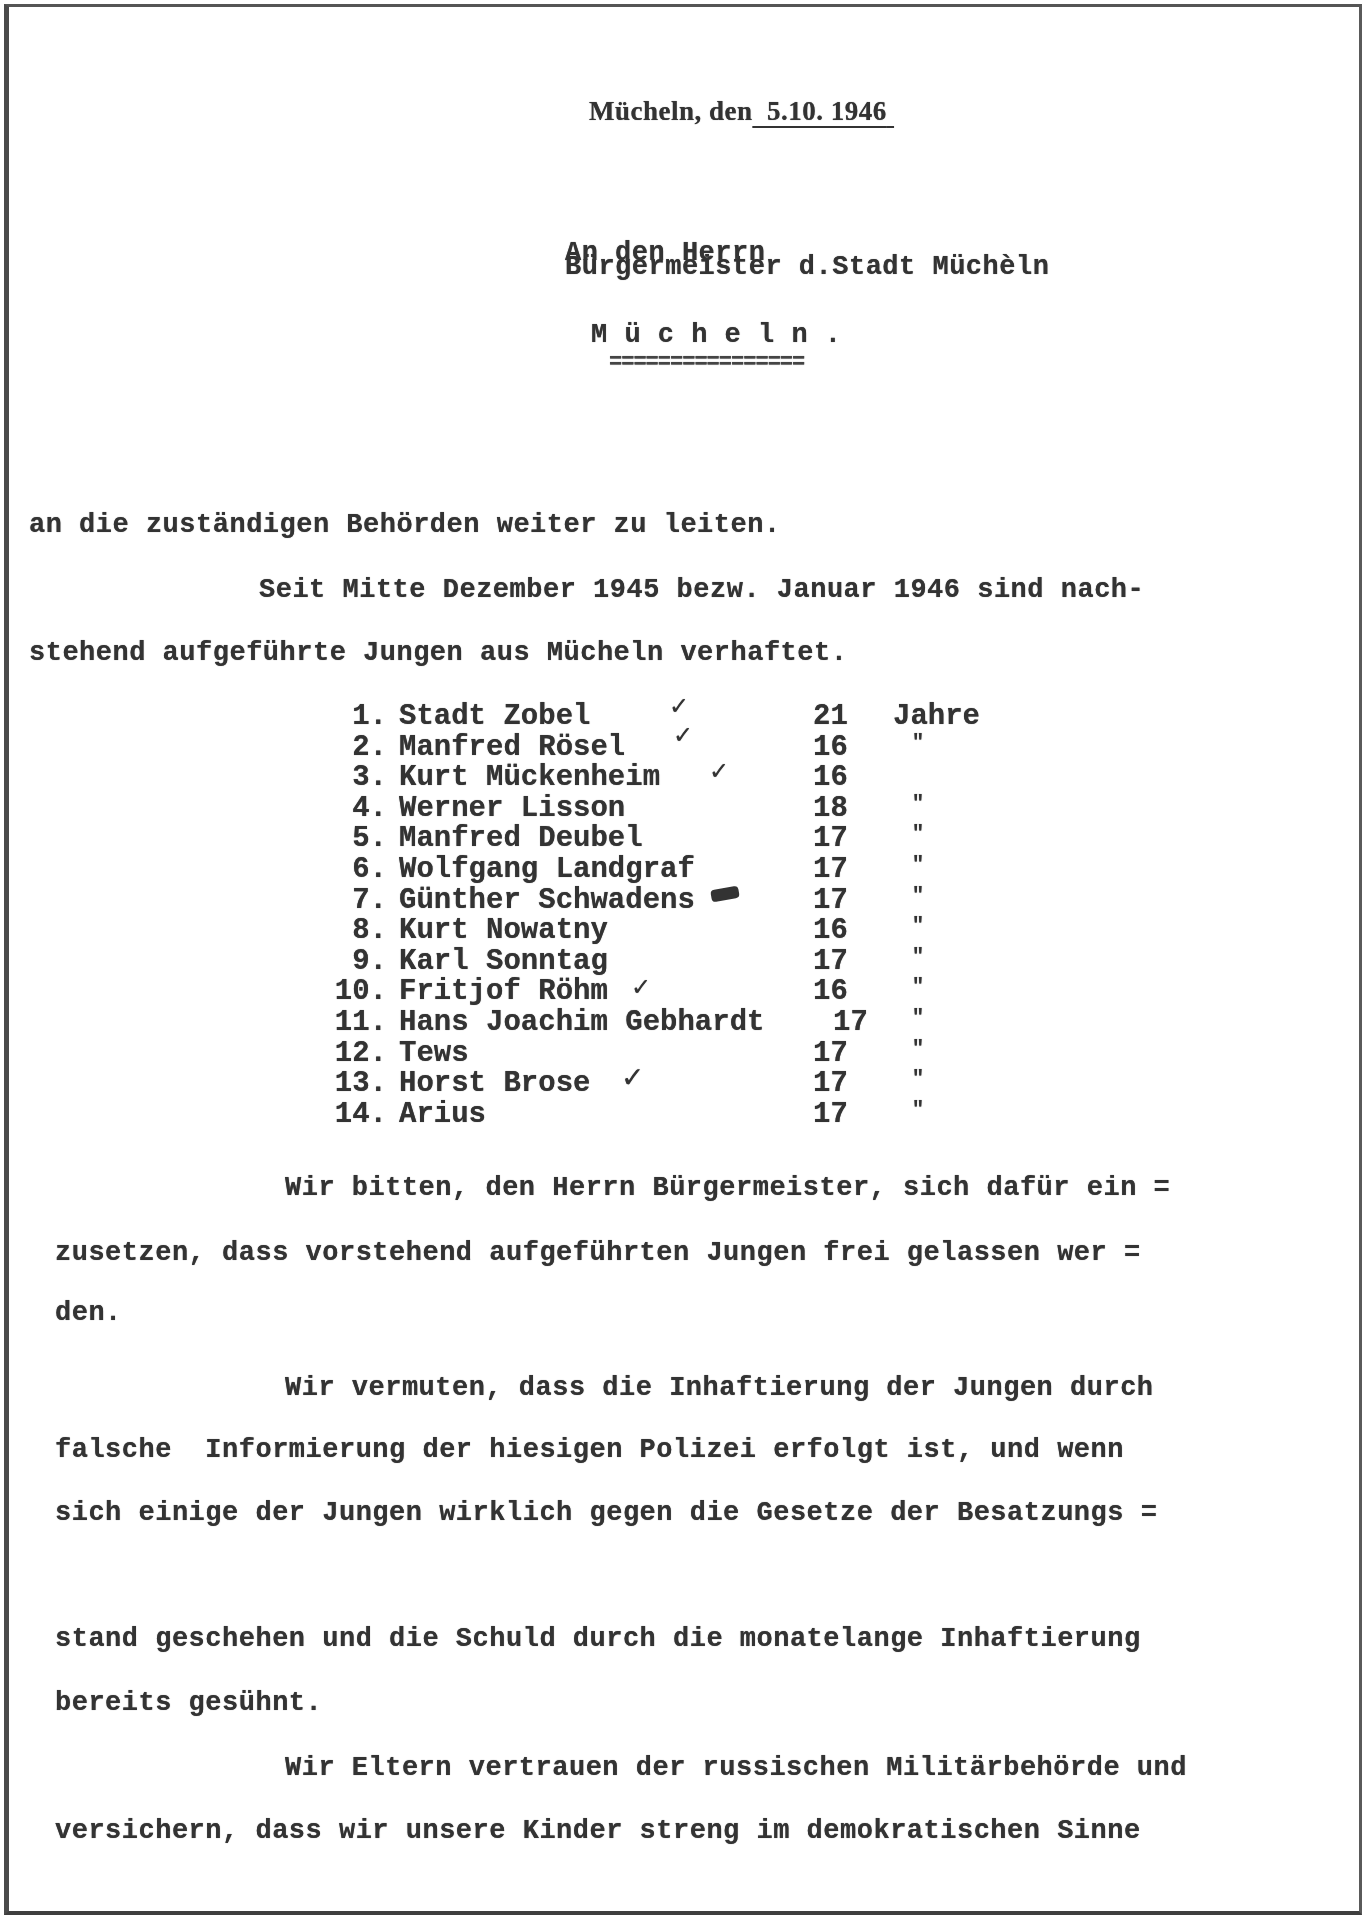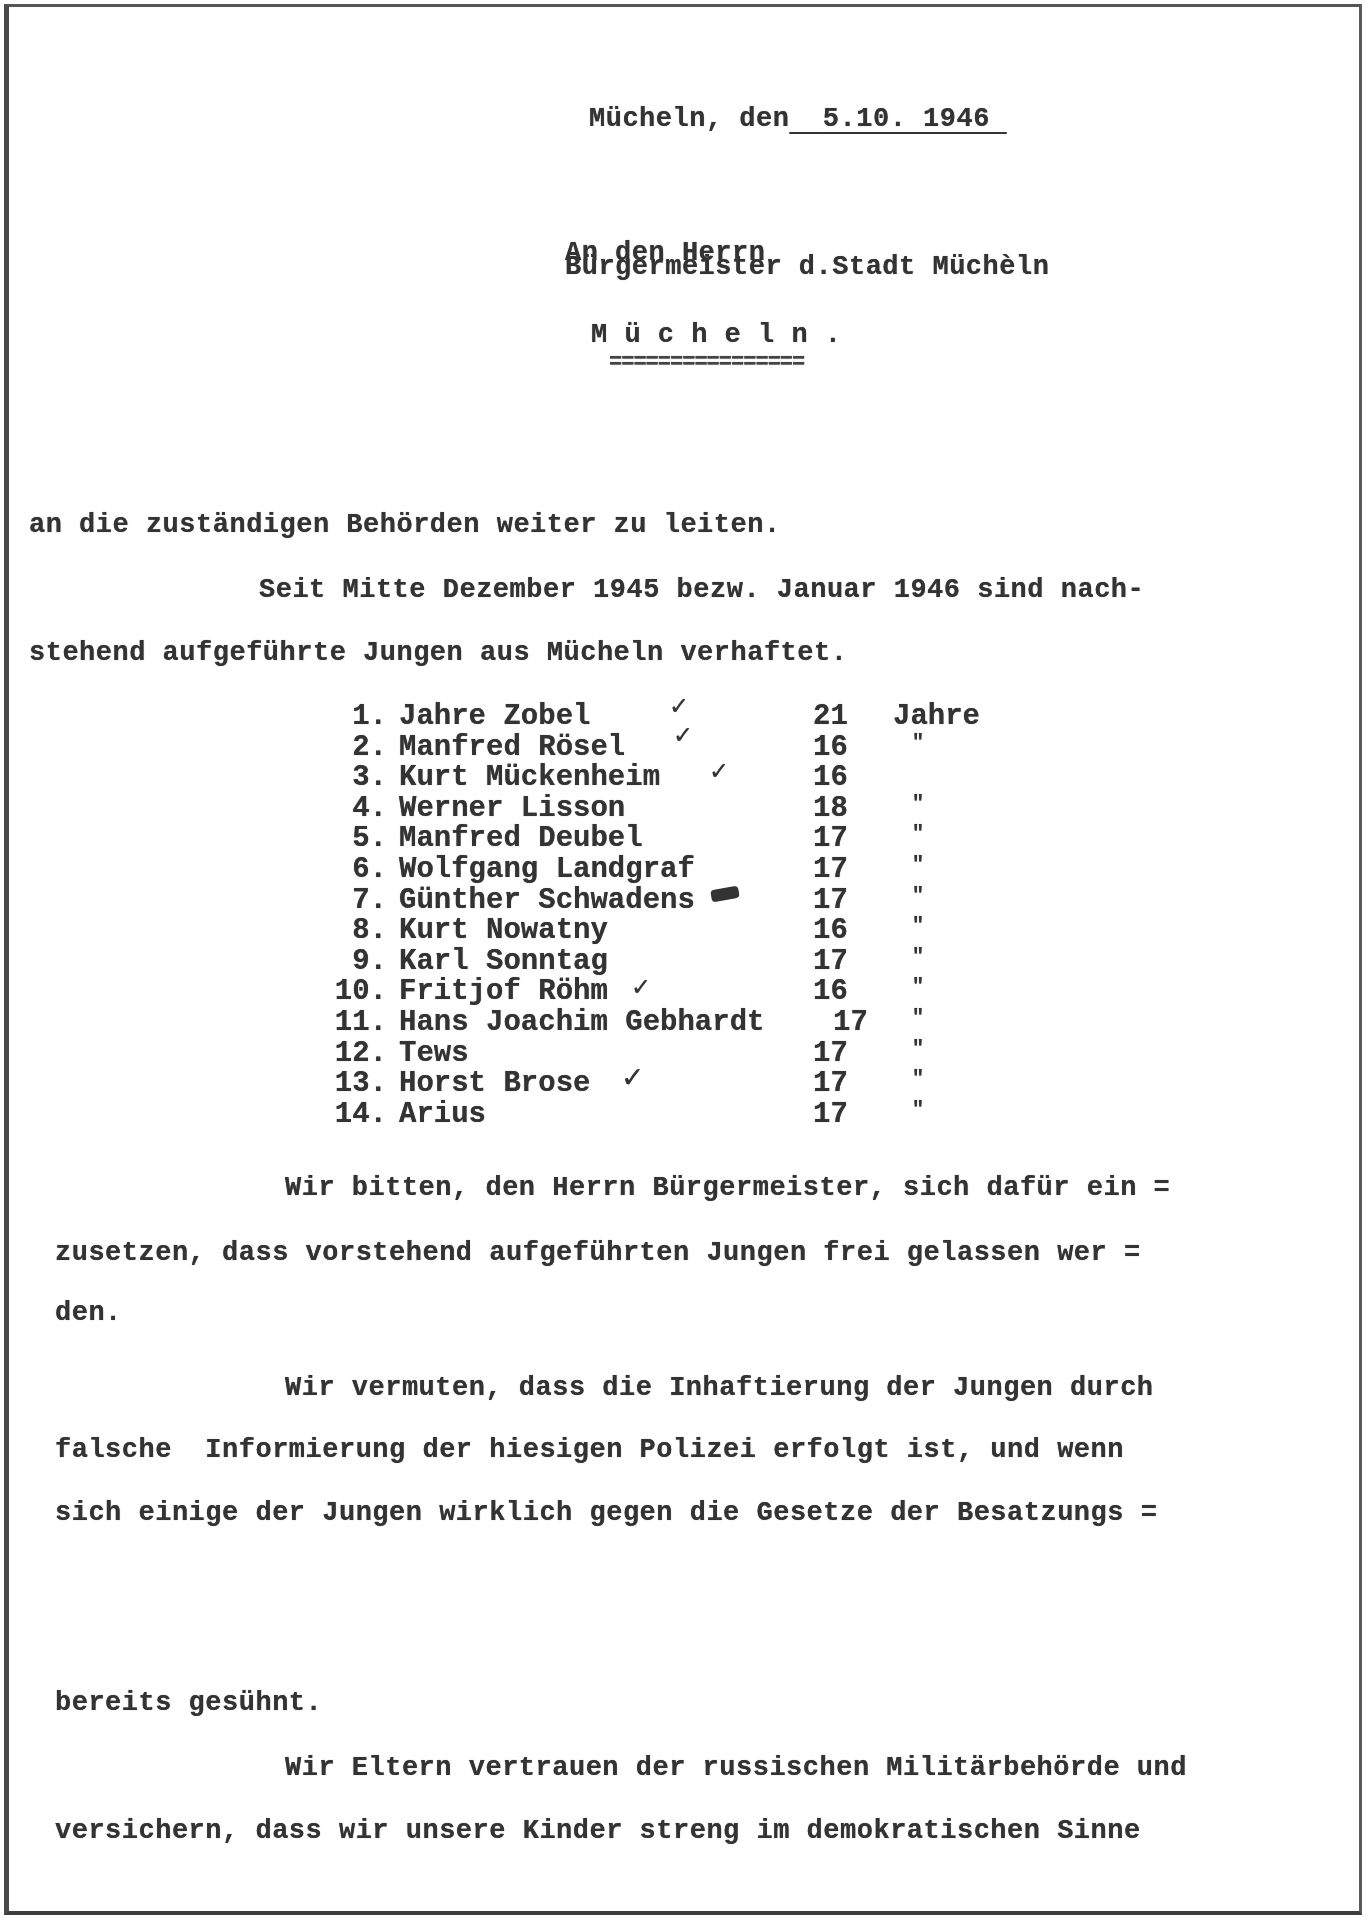--- a/index.html
+++ b/index.html
@@ -30,36 +30,36 @@
     .age { left: 492px; }
     .unit { left: 572px; }
     .ditto { left: 591px; font-size: 20px; }
     .age-offset { left: 512px; }
   </style>
 </head>
 <body>
 
 <div class="page">
 
-  <div class="t" style="left:580px; top:96px;"><span>Mücheln, den</span><span class="u">  <span>5.10. 1946</span> </span></div>
+  <div class="t" style="left:580px; top:88px;font-family:Liberation Serif, serif;"><span>Mücheln, den</span><span class="u">  <span>5.10. 1946</span> </span></div>
 
   <div class="t" style="left:556px; top:194px;margin-top:36px;">An den Herrn</div>
   <div class="t" style="left:556px; top:244px;">Bürgermeister d.Stadt Müchèln</div>
   <div class="t" style="left:582px; top:312px;font-family:Liberation Mono, monospace;">M ü c h e l n .</div>
   <div class="t dashes" style="left:600px; top:340px;">================</div>
 
   <div class="t" style="left:20px; top:502px;">an die zuständigen Behörden weiter zu leiten.</div>
 
   <div class="t" style="left:250px; top:567px;">Seit Mitte Dezember 1945 bezw. Januar 1946 sind nach-</div>
   <div class="t" style="left:20px; top:630px;">stehend aufgeführte Jungen aus Mücheln verhaftet.</div>
 
   <div class="list">
     <div class="row">
       <span class="num">1.</span>
-      <span class="name">Jahre Zobel</span>
+      <span class="name">Stadt Zobel</span>
       <span class="check" style="left:348px; top:-8px;">✓</span>
       <span class="age">21</span>
       <span class="unit">Jahre</span>
     </div>
     <div class="row">
       <span class="num">2.</span>
       <span class="name">Manfred Rösel</span>
       <span class="check" style="left:352px; top:-10px;">✓</span>
       <span class="age">16</span>
       <span class="ditto">"</span>
@@ -141,18 +141,19 @@
     </div>
   </div>
 
   <div class="t" style="left:276px; top:1165px;">Wir bitten, den Herrn Bürgermeister, sich dafür ein =</div>
   <div class="t" style="left:46px; top:1230px;">zusetzen, dass vorstehend aufgeführten Jungen frei gelassen wer =</div>
   <div class="t" style="left:46px; top:1290px;">den.</div>
 
   <div class="t" style="left:276px; top:1365px;">Wir vermuten, dass die Inhaftierung der Jungen durch</div>
   <div class="t" style="left:46px; top:1427px;">falsche  Informierung der hiesigen Polizei erfolgt ist, und wenn</div>
   <div class="t" style="left:46px; top:1490px;">sich einige der Jungen wirklich gegen die Gesetze der Besatzungs =</div>
+  <div class="t" style="left:46px; top:1616px;">stand geschehen und die Schuld durch die monatelange Inhaftierung</div>
   <div class="t" style="left:46px; top:1680px;">bereits gesühnt.</div>
 
   <div class="t" style="left:276px; top:1745px;">Wir Eltern vertrauen der russischen Militärbehörde und</div>
   <div class="t" style="left:46px; top:1808px;">versichern, dass wir unsere Kinder streng im demokratischen Sinne</div>
 
 </div>
 
 </body></html>

